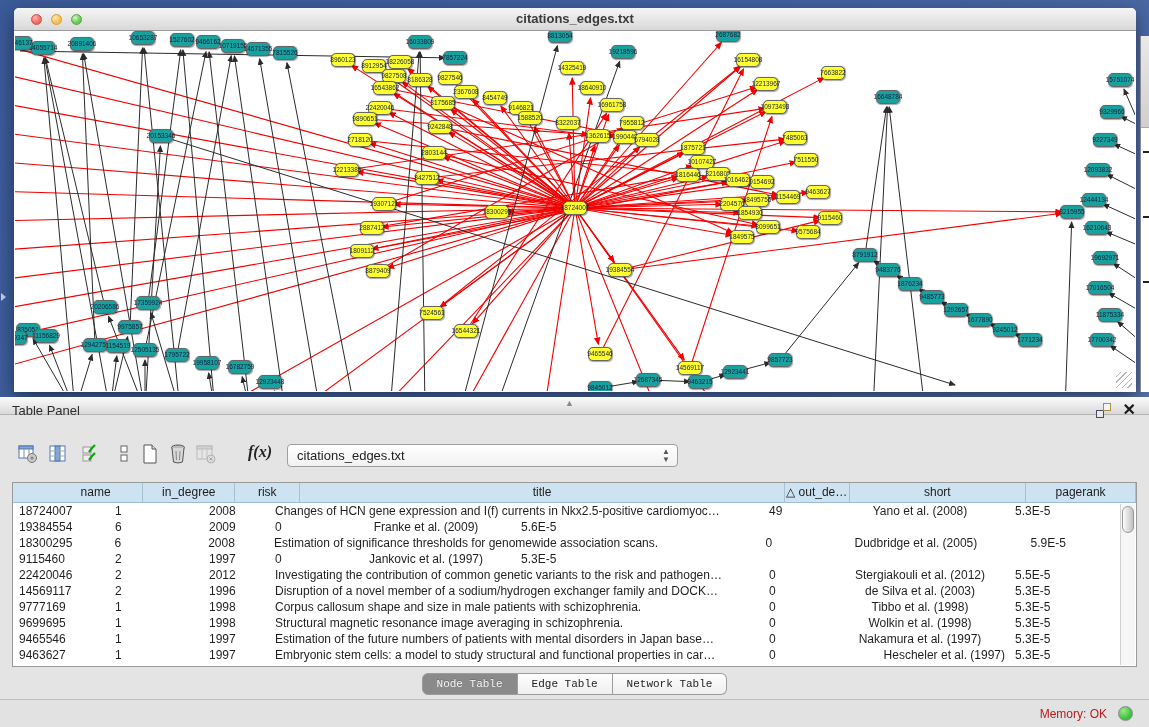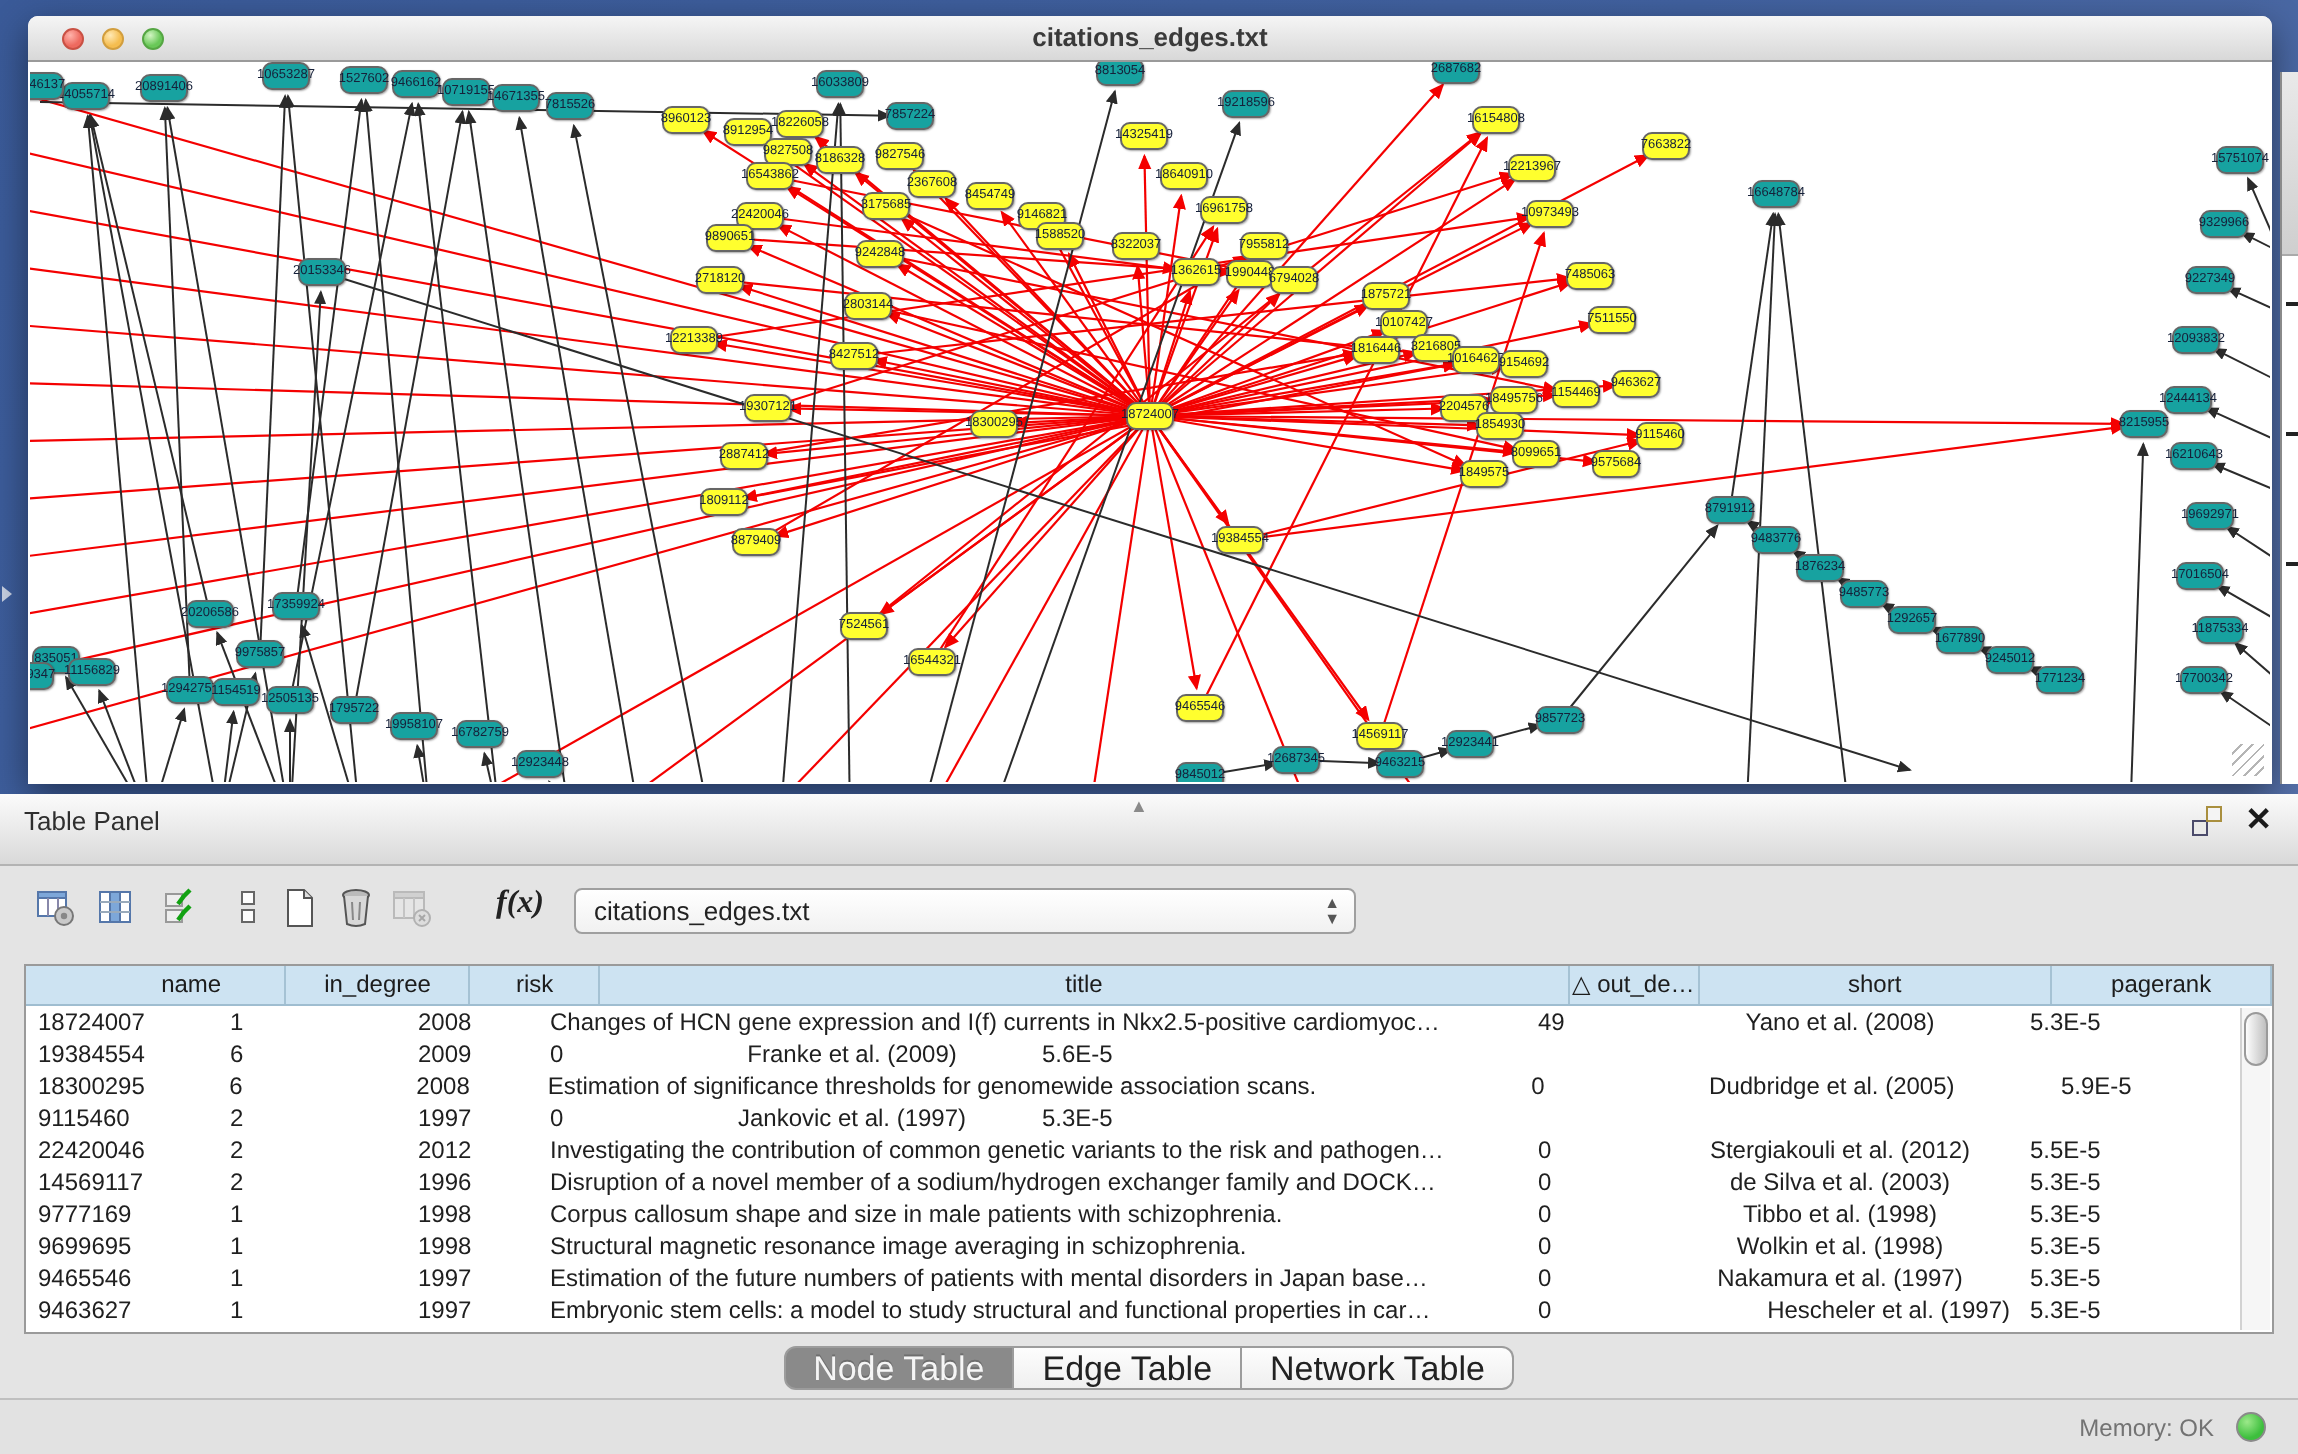--- a/index.html
+++ b/index.html
@@ -27,21 +27,21 @@
   .gnode.y { background:#ffff2e; }
   .gnode.t { background:#17a2a0; }
   .gnode span { font-size:6.5px; color:#16213a; white-space:nowrap; line-height:1; }
   .resize-grip { position:absolute; right:3px; bottom:3px; width:16px; height:16px;
     background:repeating-linear-gradient(135deg,transparent 0 3px,#b5b5b5 3px 4px); }
   .sliver { position:absolute; left:1140px; top:36px; width:9px; height:356px; background:#ffffff; border-left:1px solid #8a8a8a; }
   .sliver .cap { position:absolute; top:0; left:0; right:0; height:92px; background:linear-gradient(#e9e9e9,#cfcfcf); border-bottom:1px solid #aaa; }
   .sliver .dash { position:absolute; right:0; width:6px; height:2px; background:#222; }
   
   .table-panel { position:absolute; left:0; top:397px; width:1149px; height:330px; background:#e4e4e4; }
-  .panel-header { position:absolute; left:0; top:0; right:0; height:36px;
+  .panel-header { position:absolute; left:0; top:0; right:0; height:18px;
                   background:linear-gradient(#fbfbfb,#d9d9d9); border-bottom:1px solid #b3b3b3;text-align:center; }
   .panel-title { position:absolute; left:12px; top:6px; font-size:13px; color:#2e2e2e; }
   .grip { position:absolute; left:565px; top:1px; font-size:9px; color:#8a8a8a; }
   .float-btn { position:absolute; right:38px; top:6px; width:15px; height:15px; cursor:pointer; }
   .float-btn .sq1 { position:absolute; left:0; bottom:0; width:8px; height:8px; border:1.5px solid #4a4a6a; background:#e9e9e9; }
   .float-btn .sq2 { position:absolute; right:0; top:0; width:8px; height:8px; border:1.5px solid #a98f3e; background:#f4f4f4; }
   .close-btn { position:absolute; right:13px; top:3px; font-size:16px; font-weight:bold; color:#1a1a1a; cursor:pointer; }
   .toolbar { position:absolute; left:0; top:44px; right:0; height:30px; }
   .tbtn { position:absolute; top:0; width:24px; height:26px; display:flex; align-items:center; justify-content:center; cursor:pointer; }
   .fx { position:absolute; left:248px; top:2px; font-family:"Liberation Serif",serif; font-style:italic; font-weight:bold; font-size:16px; color:#222; cursor:pointer; }
@@ -52,27 +52,27 @@
   .tablebox { position:absolute; left:12px; top:85px; width:1125px; height:185px; background:#ffffff; border:1px solid #9a9a9a; }
   .thead { display:flex; height:20px; background:#cde3f2; border-bottom:1px solid #9fbdd0; }
   .th { font-size:12px; color:#1c1c1c; text-align:center; line-height:19px; border-right:1px solid #a5c2d4; overflow:hidden; white-space:nowrap; }
   .trow { display:flex; height:16px; }
   .td { font-size:12px; color:#1f1f1f; line-height:16px; white-space:nowrap; overflow:hidden; padding:0 4px 0 6px; }
   .td.c { text-align:center; }
   .vscroll { position:absolute; right:1px; top:21px; bottom:1px; width:15px; background:#f6f6f6; border-left:1px solid #d2d2d2; }
   .vthumb { position:absolute; left:1px; top:2px; width:12px; height:27px; border-radius:6px;
             background:linear-gradient(90deg,#fdfdfd,#bfbfbf); border:1px solid #9a9a9a; }
   .tabs { position:absolute; left:0; right:0; top:276px; display:flex; justify-content:center; }
-  .tab { height:22px; line-height:21px; padding:0 14px; font-size:17px; color:#222;
-         background:linear-gradient(#fdfdfd,#efefef); border:1px solid #9c9c9c; border-left:none; cursor:pointer; }
+  .tab { height:22px; line-height:21px; padding:0 14px; font-size:11px; color:#222;
+         background:linear-gradient(#fdfdfd,#efefef); border:1px solid #9c9c9c; border-left:none; cursor:pointer;font-family:Liberation Mono, monospace; }
   .tab:first-child { border-left:1px solid #9c9c9c; border-radius:6px 0 0 6px; }
   .tab:last-child { border-radius:0 6px 6px 0; }
   .tab.sel { background:#8a8a8a; color:#f5f5f5; text-shadow:0 -1px 0 #6e6e6e; }
   .statusbar { position:absolute; left:0; top:699px; width:1149px; height:28px; background:#e2e2e2; border-top:1px solid #bfbfbf; }
-  .mem { position:absolute; right:42px; top:7px; font-size:12px; color:#737373; }
+  .mem { position:absolute; right:42px; top:7px; font-size:12px; color:#b91c1c; }
   .memdot { position:absolute; right:16px; top:6px; width:15px; height:15px; border-radius:50%;
             background:radial-gradient(circle at 35% 30%,#9ce98a,#3dbf3d 65%); border:1px solid #8a8a8a; }
   .lmark { position:absolute; left:1px; top:293px; width:0; height:0; border-top:4px solid transparent; border-bottom:4px solid transparent; border-left:5px solid #c7d0e2; }
 </style>
 </head>
 <body>
 
 <div class="desktop">
   <div class="lmark"></div>
   <div class="net-window">

